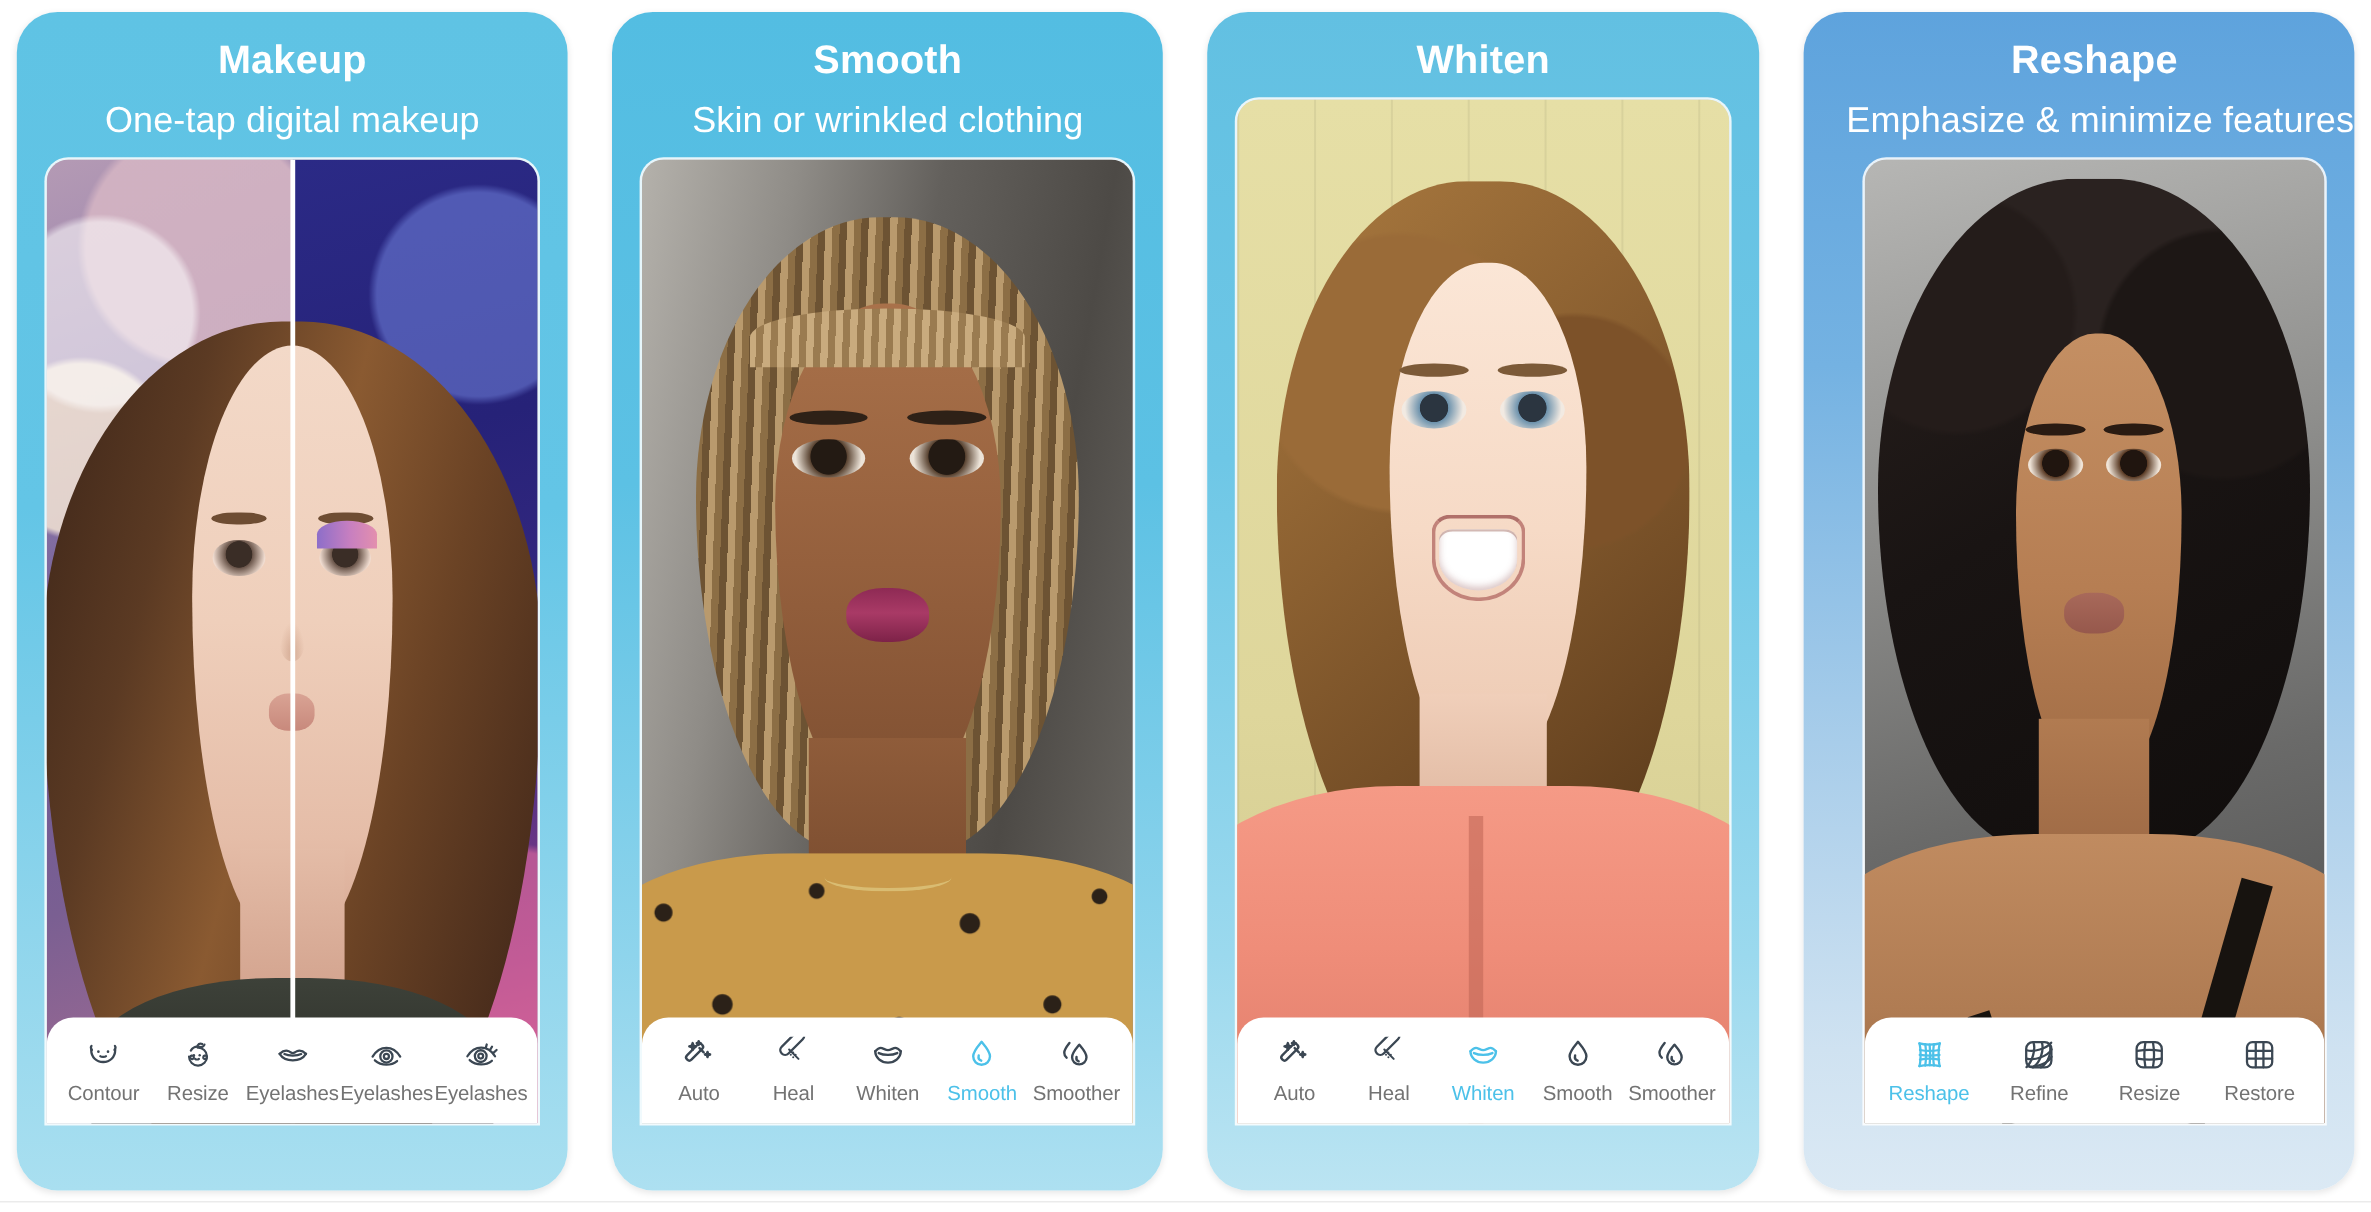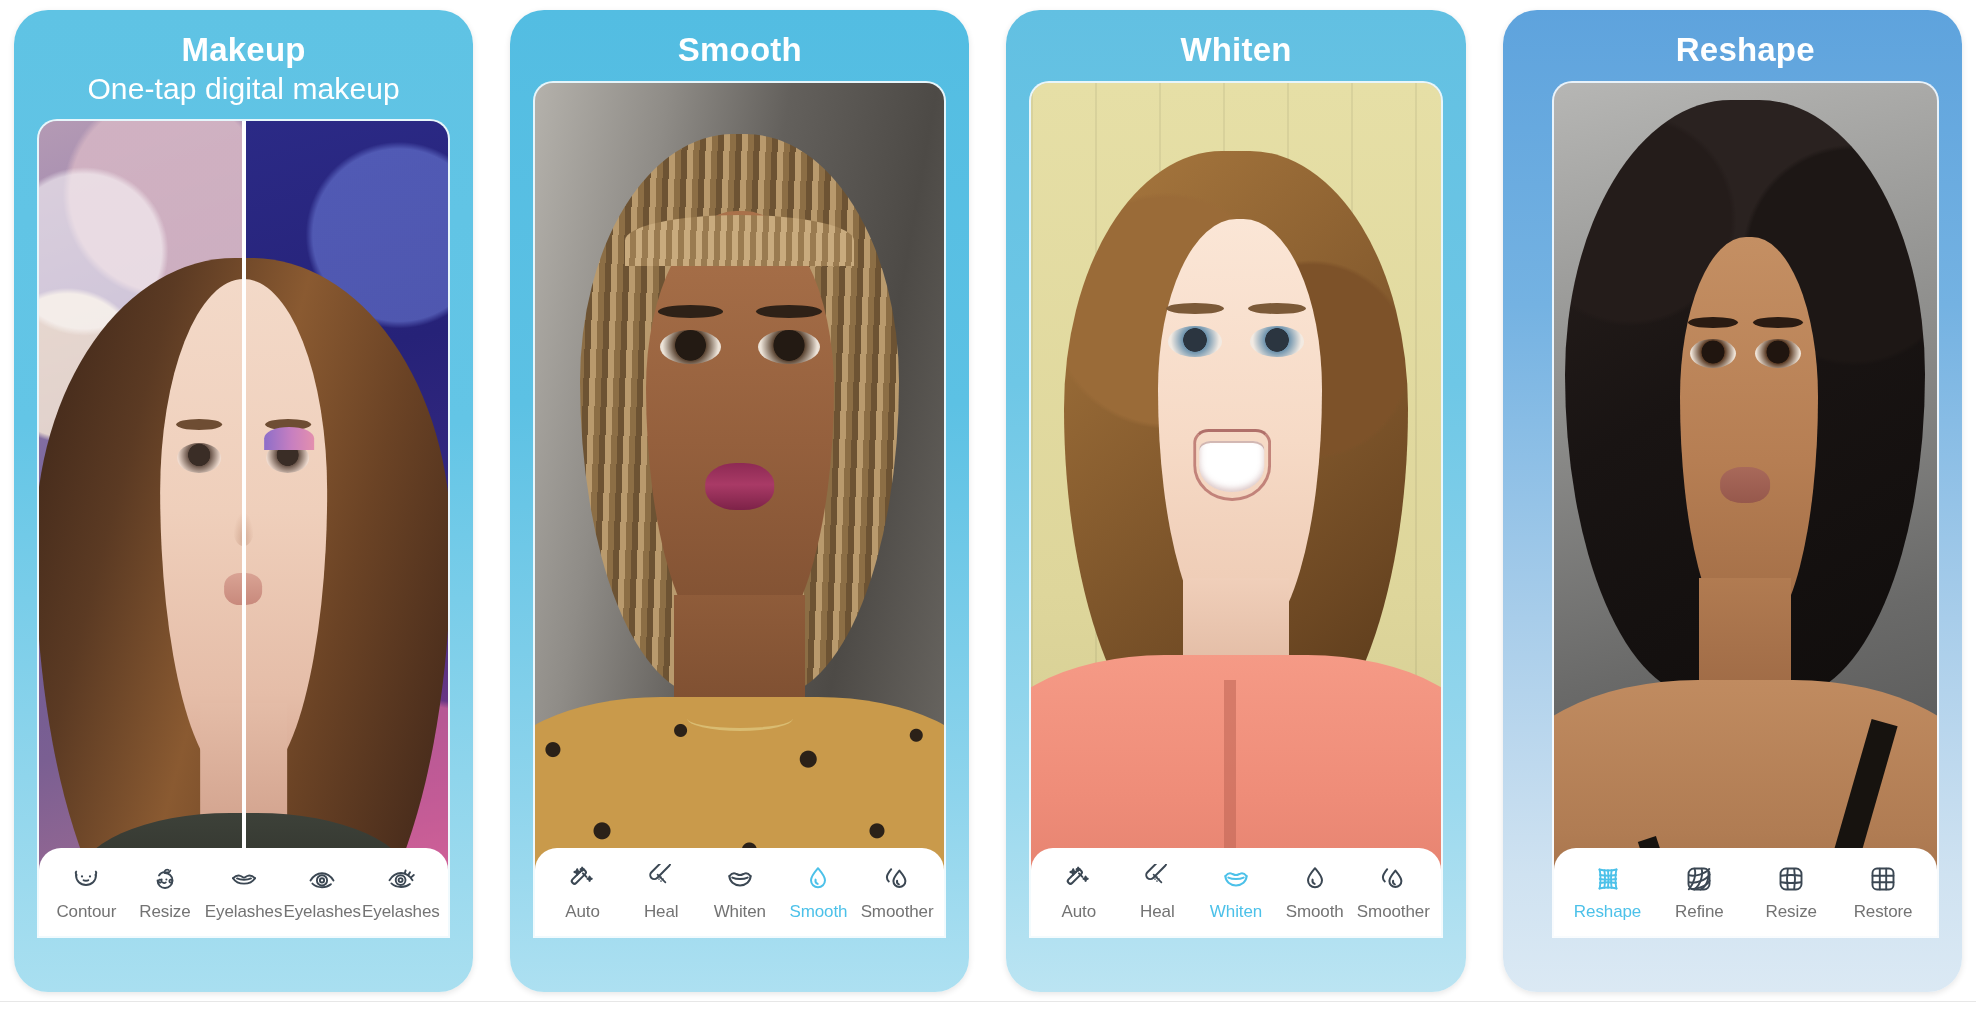--- a/index.html
+++ b/index.html
@@ -29,21 +29,21 @@
   .screen.tone-c { background: linear-gradient(180deg,#62c0e2 0%,#6ec7e6 38%,#9bd9ee 80%,#bbe4f2 100%); }
   .screen.tone-d { background: linear-gradient(180deg,#5ea3dd 0%,#74b2e2 30%,#a8cdea 62%,#cfe2f1 88%,#dbe9f4 100%); padding-left: 26px; }
 
   .hdr { text-align: center; padding: 22px 10px 14px; color: #fff; }
   .hdr .t1 {
     font-size: 33px; font-weight: 700; letter-spacing: .2px;
     line-height: 1.12; color: #ffffff;
   }
   .hdr .t2 {
     font-size: 30px; font-weight: 400; letter-spacing: .1px;
-    line-height: 1.2; color: #ffffff; margin-top: 2px; white-space: nowrap;
+    line-height: 1.2; color: #ffffff; margin-top: 14px; white-space: nowrap;
   }
 
   .phone {
     position: relative;
     margin: 0 25px;
     flex: 1 1 auto;
     border-radius: 18px 18px 0 0;
     overflow: hidden;
     background: #d9d9d9;
     box-shadow: 0 0 0 2px rgba(255,255,255,.85);
@@ -334,20 +334,21 @@
         </div>
 
       </div>
     </div>
     <div class="footgap"></div>
   </section>
 
   <section class="screen tone-b">
     <div class="hdr">
       <div class="t1">Smooth</div>
+      <div class="t2">Skin or wrinkled clothing</div>
     </div>
     <div class="phone">
       <div class="photo">
         <div class="p2-bg"></div>
         <div class="p2-hair"></div>
         <div class="p2-face"></div>
         <div class="p2-band"></div>
         <div class="p2-brow l"></div>
         <div class="p2-brow r"></div>
         <div class="p2-eye l"></div>
@@ -504,20 +505,21 @@
         </div>
 
       </div>
     </div>
     <div class="footgap"></div>
   </section>
 
   <section class="screen tone-d">
     <div class="hdr">
       <div class="t1">Reshape</div>
+      <div class="t2">Emphasize &amp; minimize features</div>
     </div>
     <div class="phone">
       <div class="photo">
         <div class="p4-bg"></div>
         <div class="p4-hair"></div>
         <div class="p4-face"></div>
         <div class="p4-brow l"></div>
         <div class="p4-brow r"></div>
         <div class="p4-eye l"></div>
         <div class="p4-eye r"></div>

